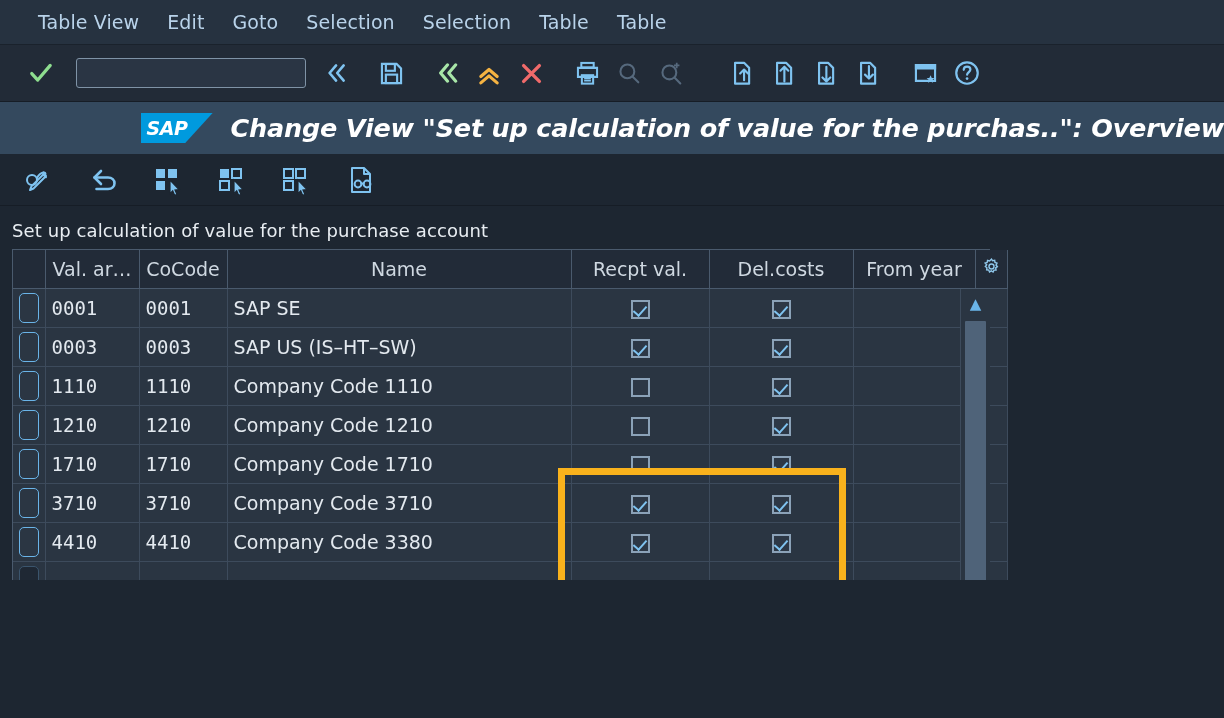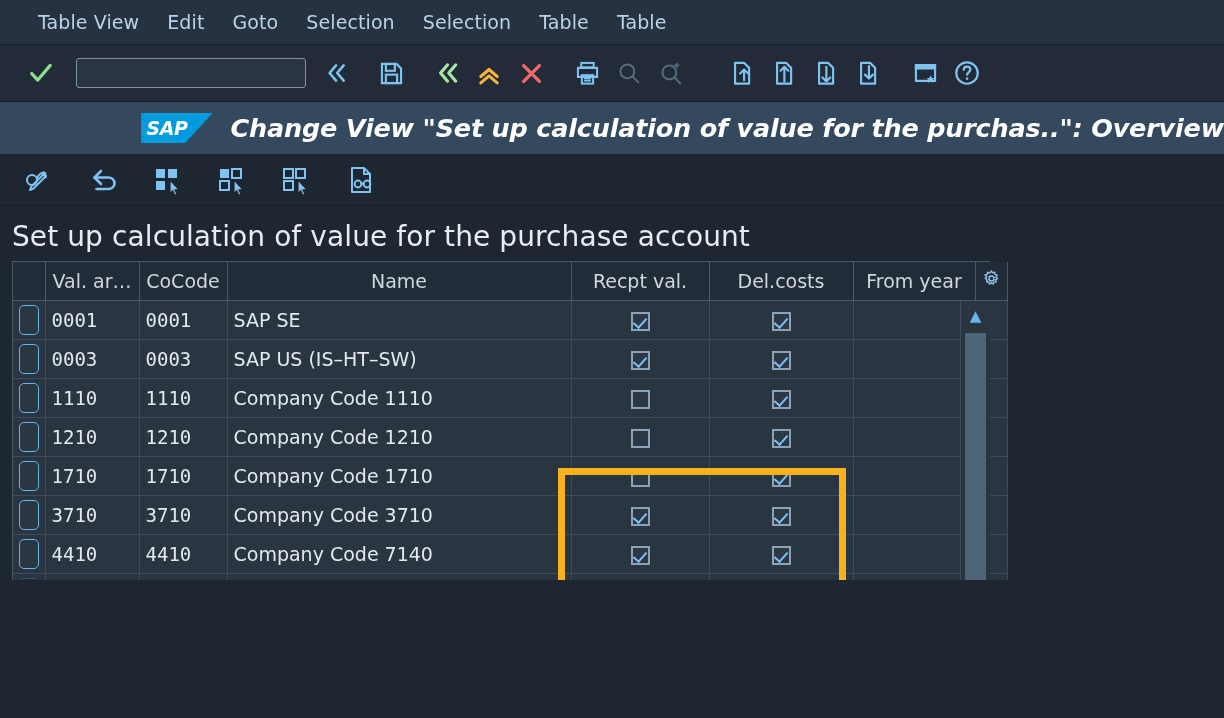--- a/index.html
+++ b/index.html
@@ -138,21 +138,21 @@
     display: flex;
     align-items: center;
     justify-content: center;
     flex: none;
     margin-right: 18px;
   }
 
   
   .content { position: relative; padding: 0; }
   .section-title {
-    font-size: 28px;
+    font-size: 18px;
     color: #e8edf2;
     padding: 14px 0 8px 12px;
     letter-spacing: .1px;
   }
 
   
   .tablewrap {
     position: relative;
     margin-left: 12px;
     width: 978px;
@@ -592,21 +592,21 @@
               <td class="c"><span class="cb on"></span></td>
               <td class="c"></td>
               <td></td>
             </tr>
             <tr>
               <td class="sel-cell">
                 <div class="rowbtn"></div>
               </td>
               <td class="mono">4410</td>
               <td class="mono">4410</td>
-              <td class="">Company Code 7140</td>
+              <td class="">Company Code 3380</td>
               <td class="c"><span class="cb on"></span></td>
               <td class="c"><span class="cb on"></span></td>
               <td class="c"></td>
               <td></td>
             </tr>
             <tr>
               <td class="sel-cell">
                 <div class="rowbtn dim"></div>
               </td>
               <td class="mono"></td>

